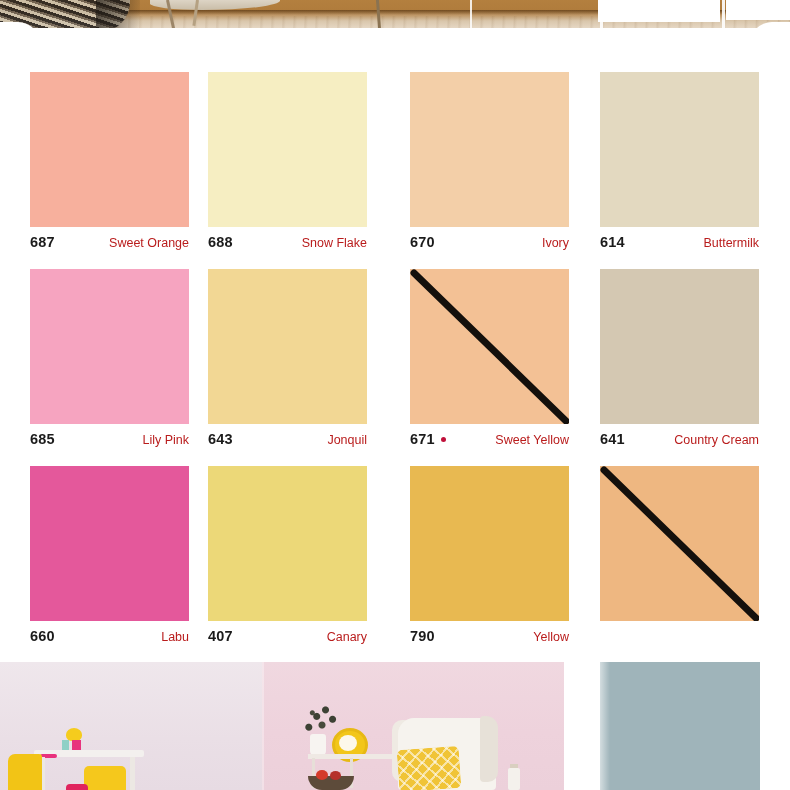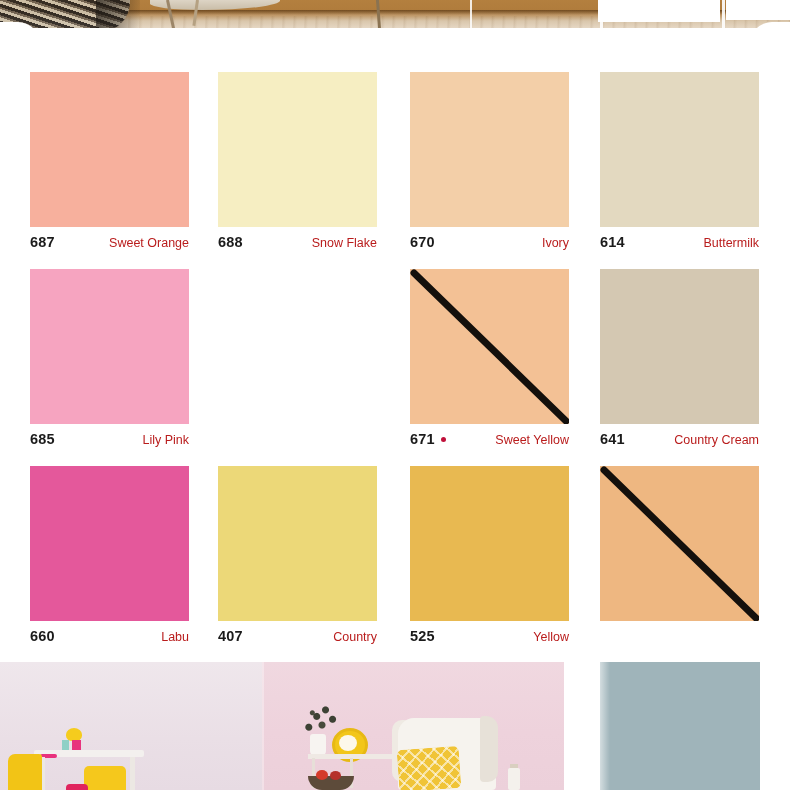--- a/index.html
+++ b/index.html
@@ -145,21 +145,21 @@
     position: relative;
     height: 197px;
   }
   .cell {
     position: absolute;
     top: 0;
     width: 190px;
     height: 197px;
   }
   .cell.c0 { left: 30px; }
-  .cell.c1 { left: 218px; text-decoration: underline; }
+  .cell.c1 { left: 208px; text-decoration: underline; }
   .cell.c2 { left: 410px; }
   .cell.c3 { left: 600px; }
 
   .swatch {
     position: absolute;
     left: 0; top: 14px;
     width: 159px;
     height: 155px;
     overflow: hidden;
   }
@@ -374,20 +374,27 @@
     <div class="grid-row">
 
       <div class="cell c0">
         <div class="swatch" style="background: rgb(246, 164, 192);"></div>
         <div class="caption">
           <span class="code">685</span>
           <span class="cname">Lily Pink</span>
         </div>
       </div>
 
+      <div class="cell c1">
+        <div class="swatch" style="background: rgb(242, 215, 148);"></div>
+        <div class="caption">
+          <span class="code">643</span>
+          <span class="cname">Jonquil</span>
+        </div>
+      </div>
 
       <div class="cell c2">
         <div class="swatch" style="background: rgb(243, 193, 149);">
           <svg class="strike" viewBox="0 0 159 155" preserveAspectRatio="none">
             <line x1="4" y1="4" x2="156" y2="152" stroke="#14100c" stroke-width="7" stroke-linecap="round"></line>
           </svg>
         </div>
         <div class="caption">
           <span class="code">671</span>
           <span class="dot" style="background: rgb(192, 16, 58);"></span>
@@ -411,28 +418,28 @@
         <div class="caption">
           <span class="code">660</span>
           <span class="cname">Labu</span>
         </div>
       </div>
 
       <div class="cell c1">
         <div class="swatch" style="background: rgb(236, 216, 120);"></div>
         <div class="caption">
           <span class="code">407</span>
-          <span class="cname">Country</span>
+          <span class="cname">Canary</span>
         </div>
       </div>
 
       <div class="cell c2">
         <div class="swatch" style="background: rgb(232, 185, 81);"></div>
         <div class="caption">
-          <span class="code">525</span>
+          <span class="code">790</span>
           <span class="cname">Yellow</span>
         </div>
       </div>
 
       <div class="cell c3">
         <div class="swatch" style="background: rgb(238, 183, 129);">
           <svg class="strike" viewBox="0 0 159 155" preserveAspectRatio="none">
             <line x1="4" y1="4" x2="156" y2="152" stroke="#14100c" stroke-width="7" stroke-linecap="round"></line>
           </svg>
         </div>

